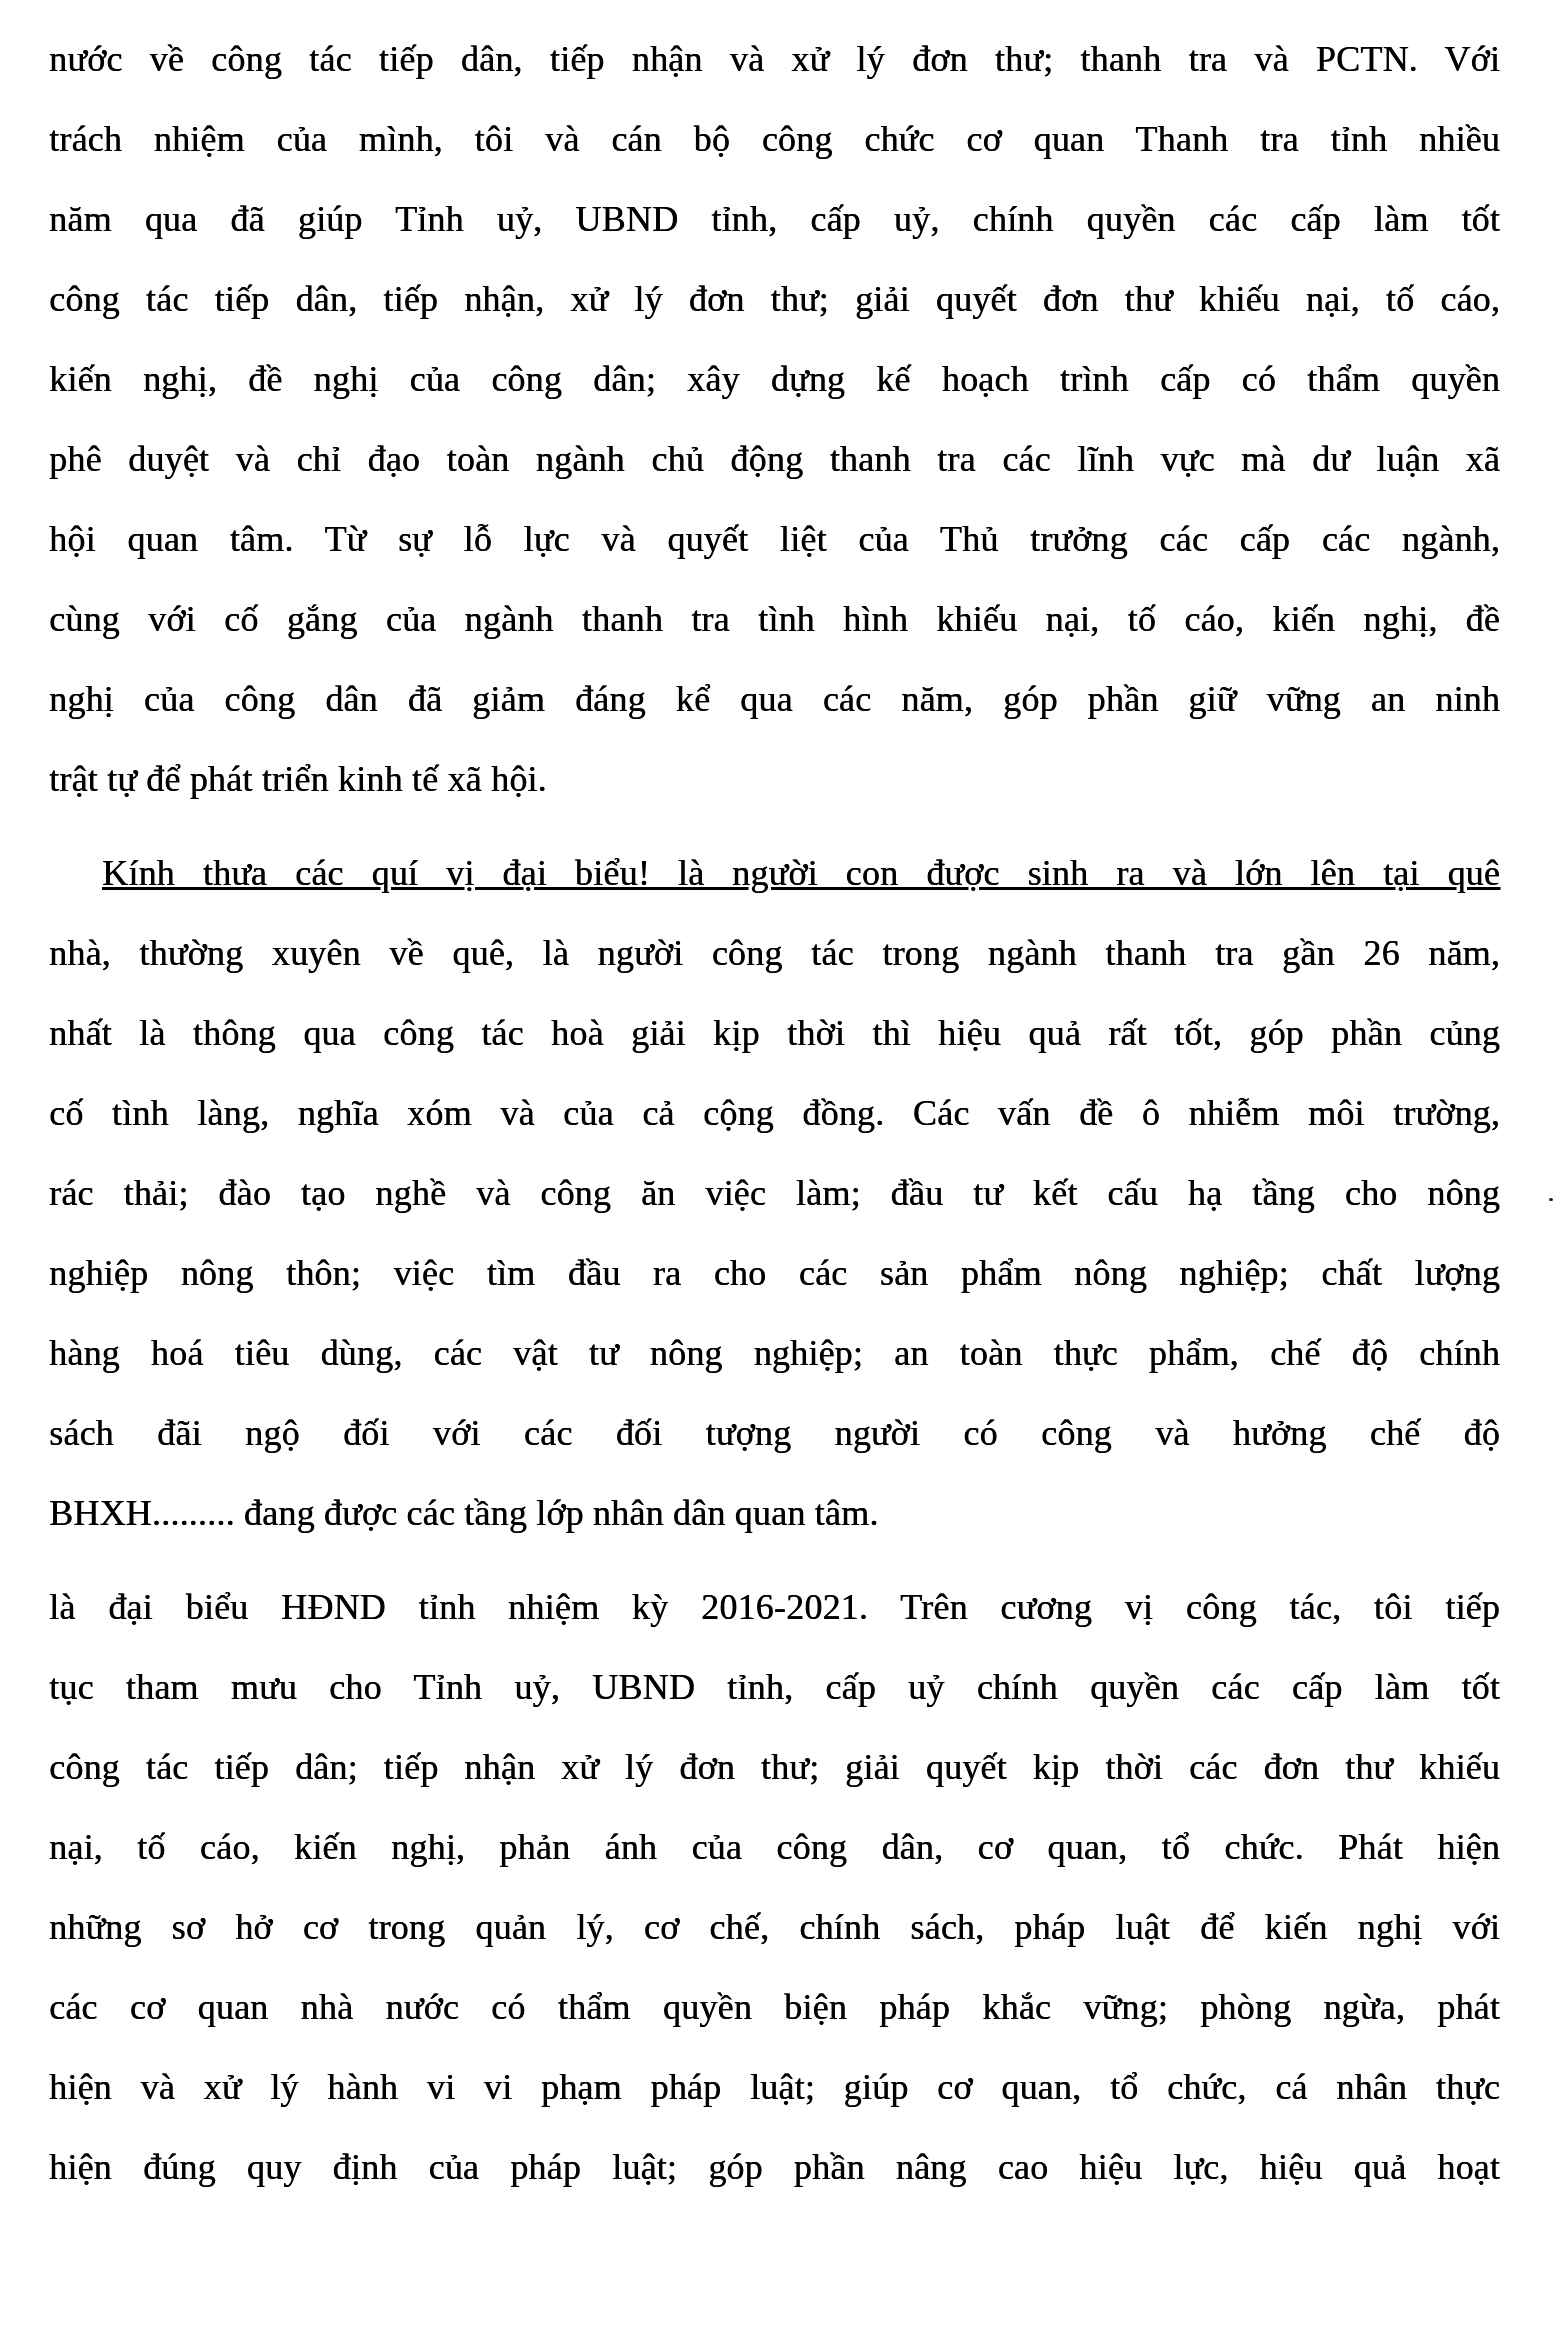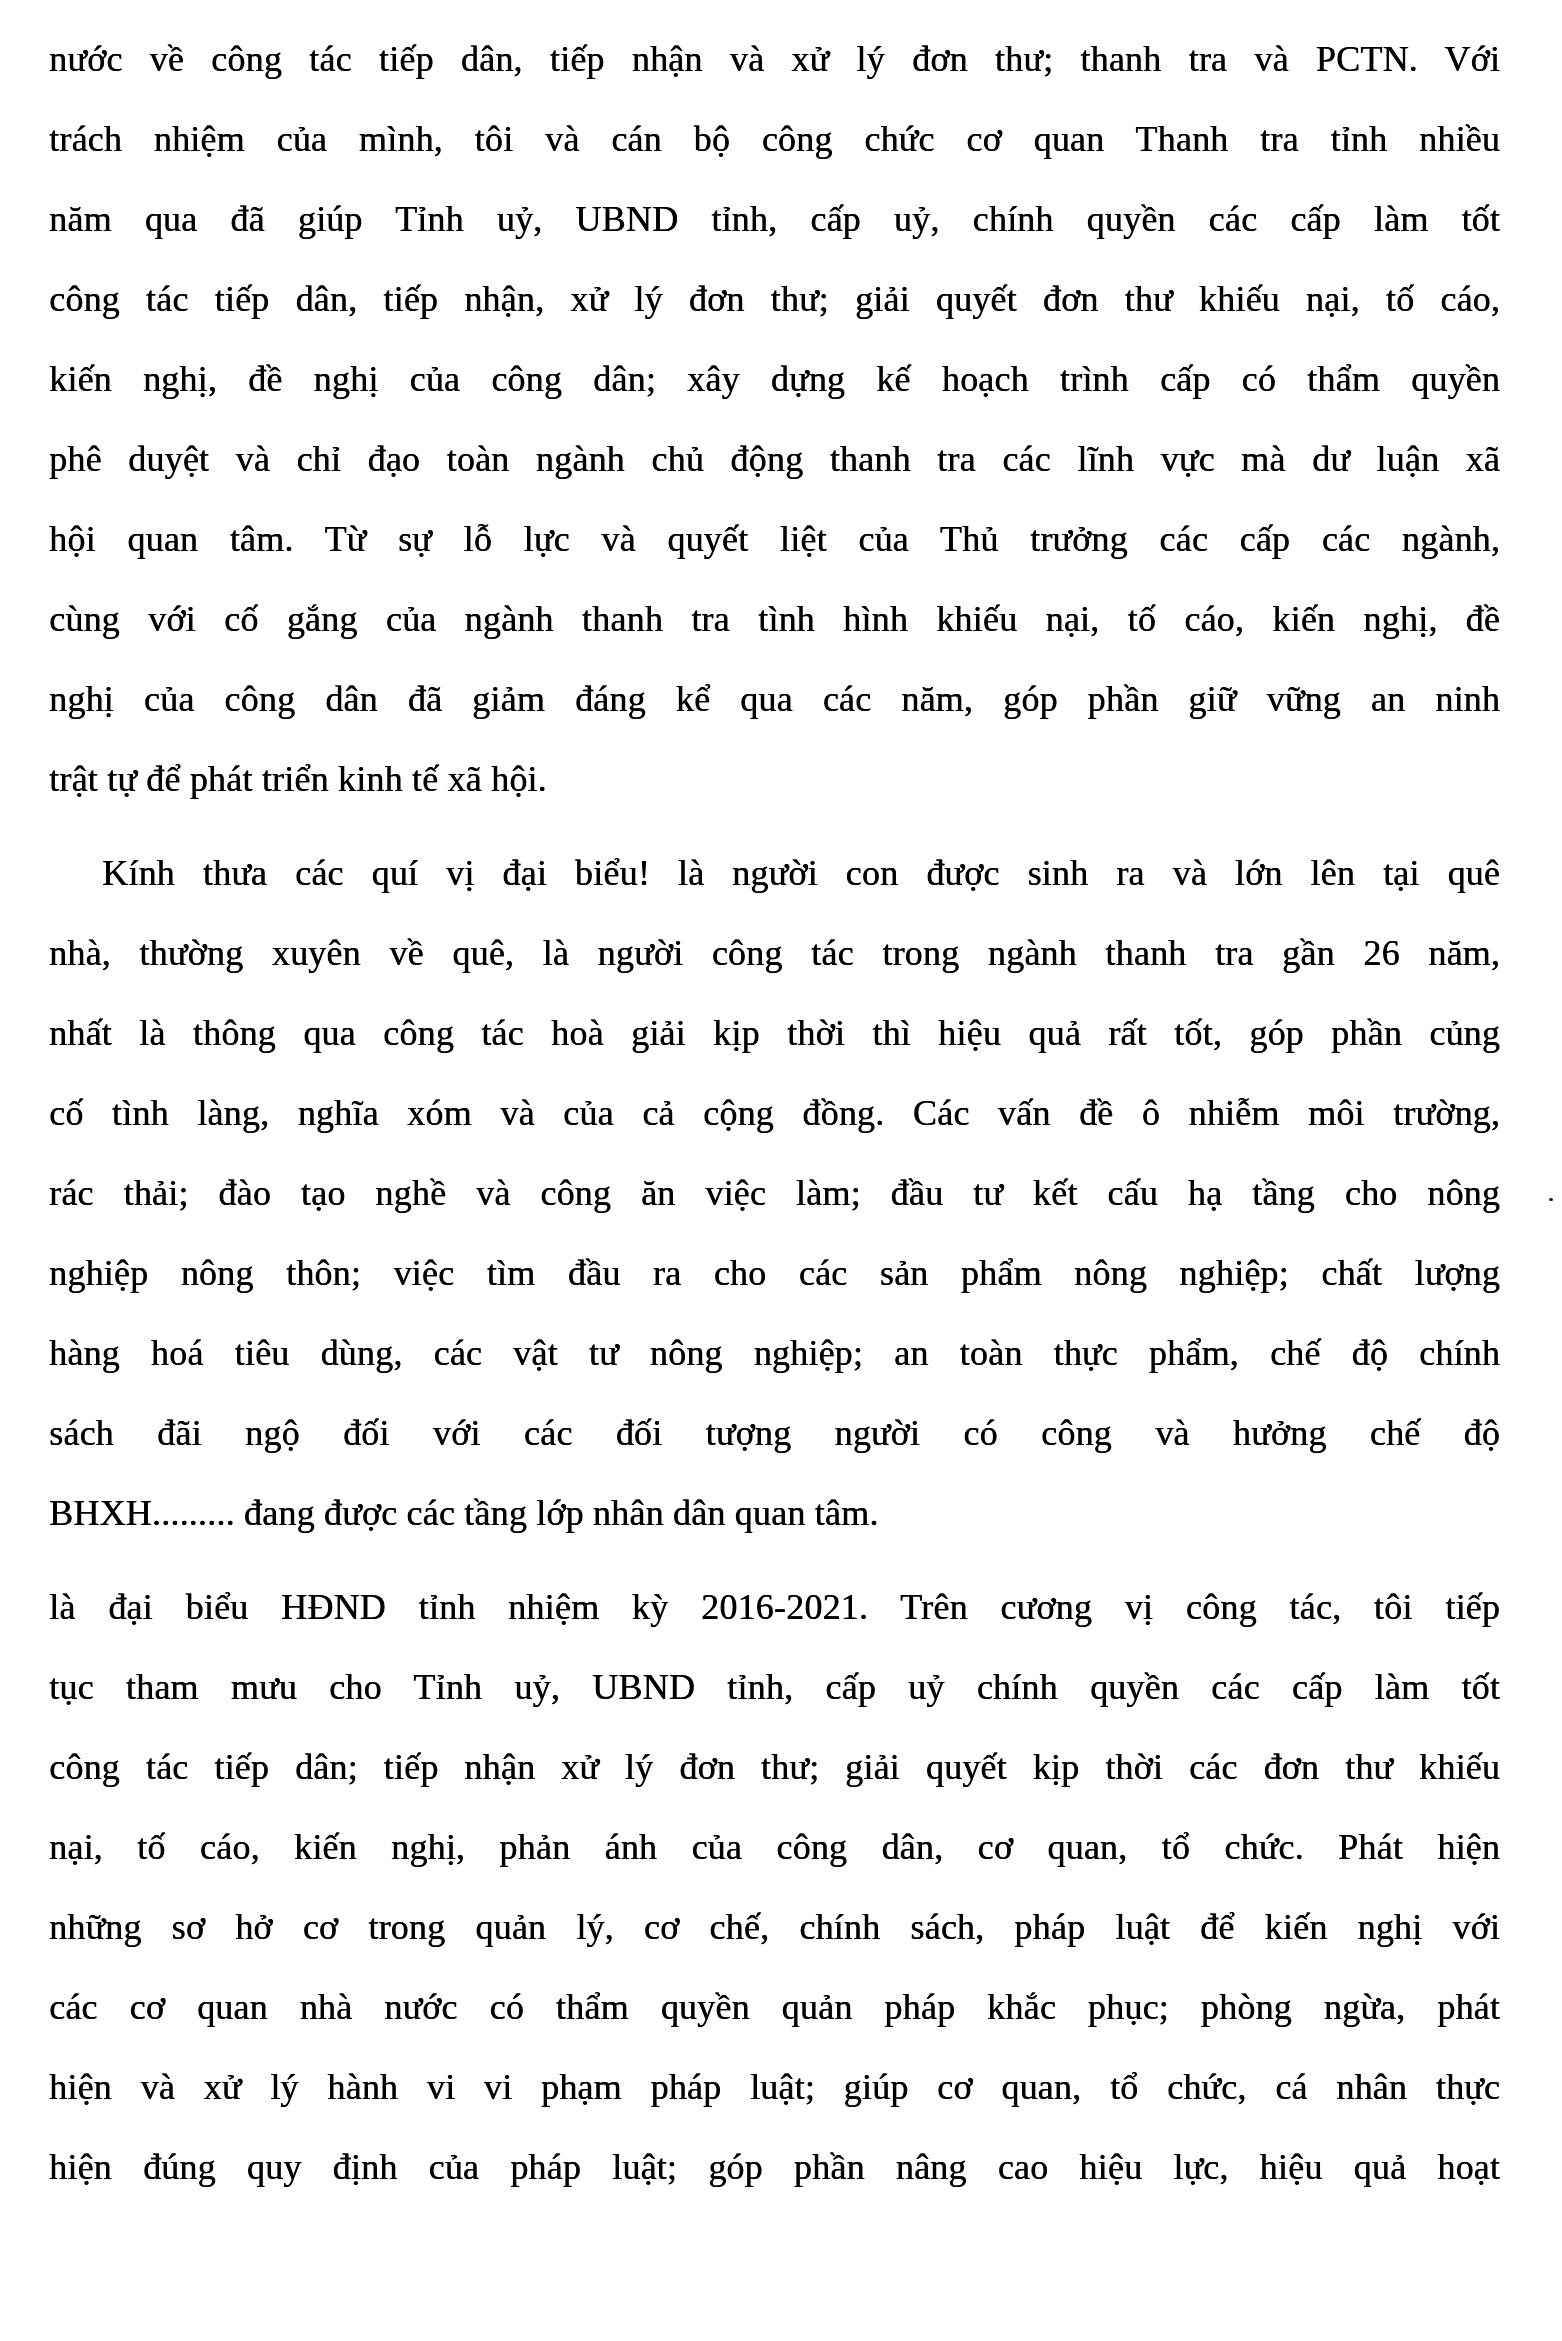--- a/index.html
+++ b/index.html
@@ -37,20 +37,21 @@
     
     text-shadow: 0.5px 0 0 #000000;
     letter-spacing: 0.2px;
   }
   .line.flush-last {
     text-align: left;
     text-align-last: left;
   }
   .line.first-indent {
     padding-left: 53px;
+    text-decoration: underline;
   }
   .speck {
     position: absolute;
     width: 4.1px;
     height: 3.3px;
     background: #1a1a1a;
     border-radius: 50%;
     left: 1549px;
     top: 1198px;
   }
@@ -81,19 +82,19 @@
       <div class="line">hàng hoá tiêu dùng, các vật tư nông nghiệp; an toàn thực phẩm, chế độ chính</div>
       <div class="line">sách đãi ngộ đối với các đối tượng người có công và hưởng chế độ</div>
       <div class="line flush-last">BHXH......... đang được các tầng lớp nhân dân quan tâm.</div>
     </div>
     <div class="para indented">
       <div class="line">là đại biểu HĐND tỉnh nhiệm kỳ 2016-2021. Trên cương vị công tác, tôi tiếp</div>
       <div class="line">tục tham mưu cho Tỉnh uỷ, UBND tỉnh, cấp uỷ chính quyền các cấp làm tốt</div>
       <div class="line">công tác tiếp dân; tiếp nhận xử lý đơn thư; giải quyết kịp thời các đơn thư khiếu</div>
       <div class="line">nại, tố cáo, kiến nghị, phản ánh của công dân, cơ quan, tổ chức. Phát hiện</div>
       <div class="line">những sơ hở cơ trong quản lý, cơ chế, chính sách, pháp luật để kiến nghị với</div>
-      <div class="line">các cơ quan nhà nước có thẩm quyền quản pháp khắc phục; phòng ngừa, phát</div>
+      <div class="line">các cơ quan nhà nước có thẩm quyền biện pháp khắc vững; phòng ngừa, phát</div>
       <div class="line">hiện và xử lý hành vi vi phạm pháp luật; giúp cơ quan, tổ chức, cá nhân thực</div>
       <div class="line">hiện đúng quy định của pháp luật; góp phần nâng cao hiệu lực, hiệu quả hoạt</div>
     </div>
   </div>
 <div class="speck"></div>
 
 
 </body></html>

